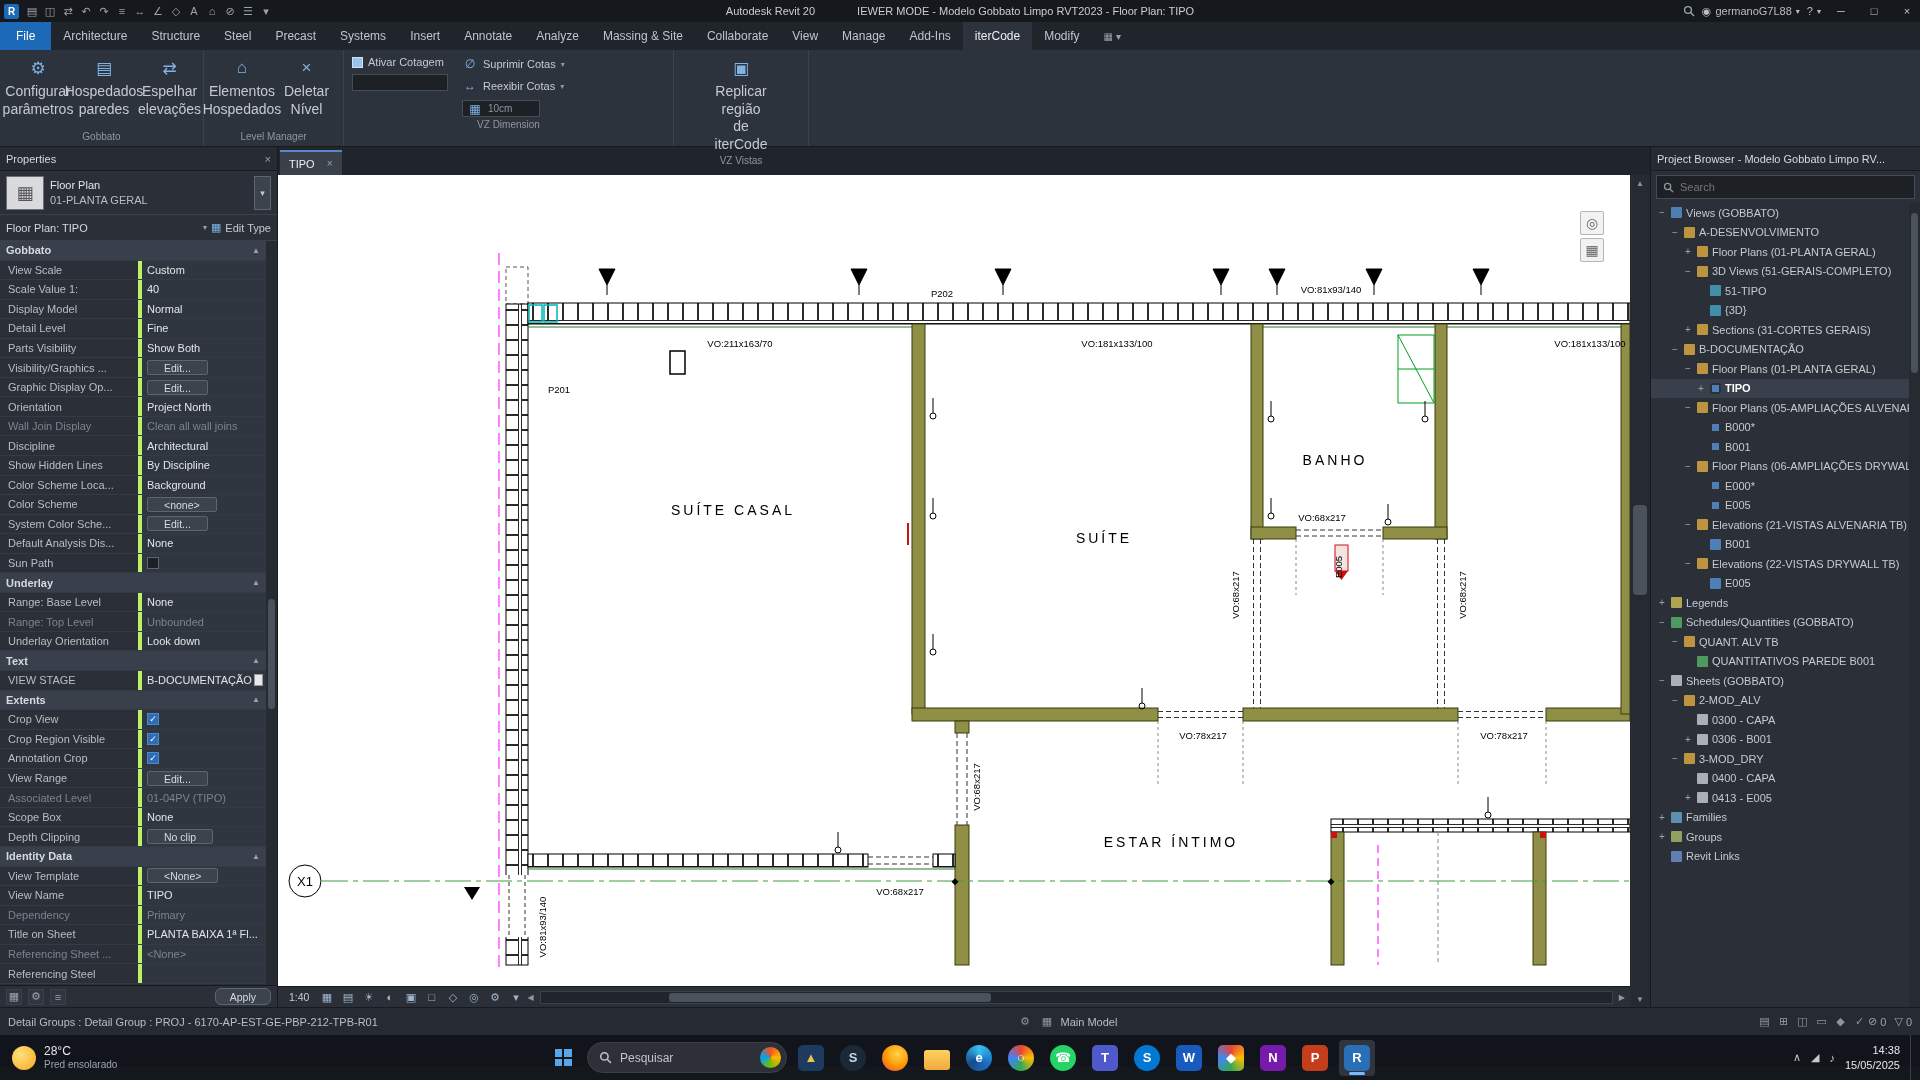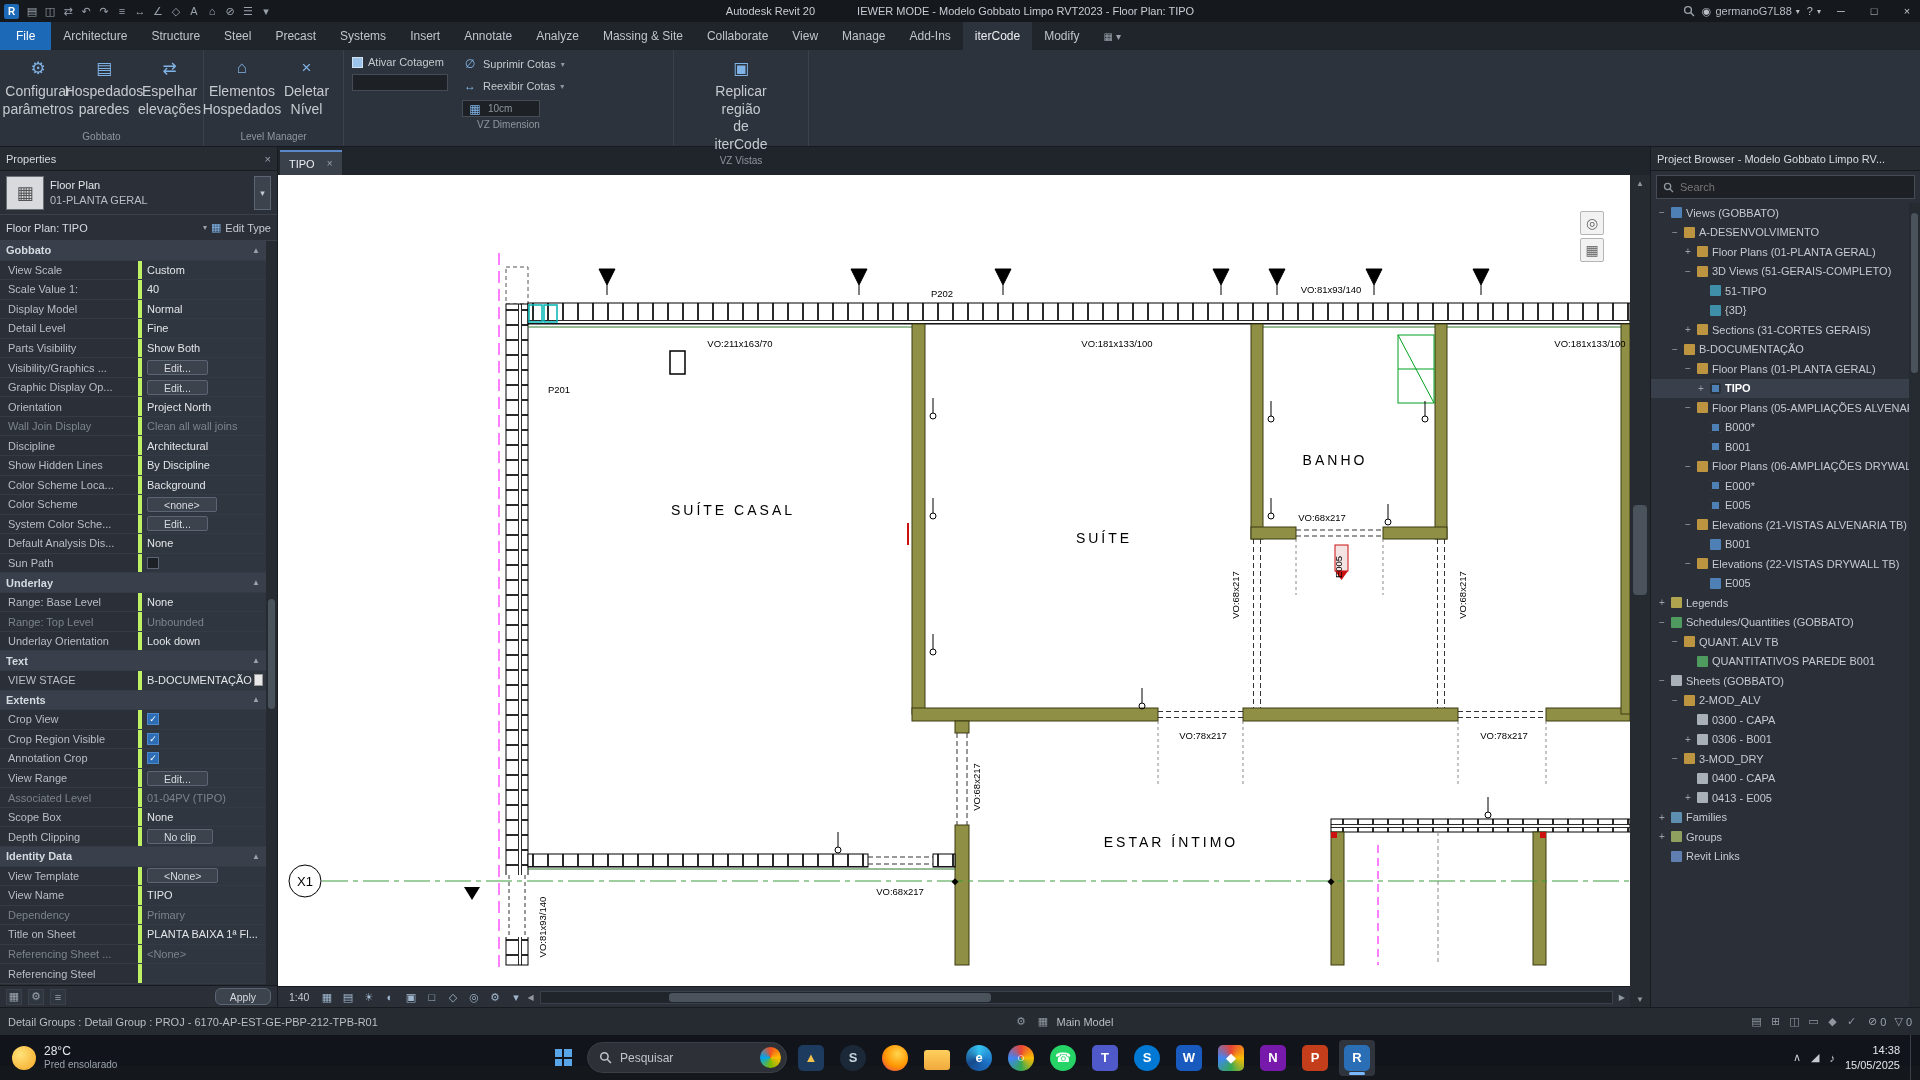--- a/index.html
+++ b/index.html
@@ -132,21 +132,21 @@
 .ti-views{background:#4e7fb5}.ti-folder{background:#bd9440}.ti-plan{background:#4e7fb5;box-shadow:inset 0 0 0 2px #2b3038, inset 0 0 0 3px #4e7fb5}
 .ti-view3d{background:#3f8fa8}.ti-section{background:#4e7fb5}.ti-schedule{background:#4f9a5f}
 .ti-sheet{background:#a9b0b8}.ti-legend{background:#b0a44e}.ti-family{background:#5f8fb0}
 .ti-group{background:#8fa05f}.ti-link{background:#5f7fb0}
 .bscroll{position:absolute;right:0;top:56px;width:11px;bottom:0;background:#262b31}
 .bscroll .th{position:absolute;left:2px;right:2px;top:10px;height:160px;background:#4a525c;border-radius:4px}
 
 
 .statusbar{position:absolute;left:0;right:0;top:1007px;height:28px;background:#262b31;
   border-top:1px solid #171a1f;display:flex;align-items:center;font-size:11px;color:#b9bec5;
-  padding:0 8px;gap:8px;z-index:15}
+  padding:0 8px;gap:0;z-index:15}
 .flex1{flex:1}
 .sbi{width:17px;height:17px;display:flex;align-items:center;justify-content:center;color:#8f969e;font-size:11px}
 .sb-main{display:flex;align-items:center;gap:5px}
 .sb-counts{display:flex;align-items:center;gap:3px;color:#9aa2ac}
 
 
 .taskbar{position:absolute;left:0;right:0;top:1035px;height:31px;background:#11151b;z-index:40}
 .weather{position:absolute;left:0;top:0;height:45px;display:flex;align-items:center;gap:8px;padding:0 12px}
 .sun{width:24px;height:24px;border-radius:50%;background:radial-gradient(circle at 35% 35%,#ffe27a,#f5a623)}
 .wtxt{line-height:1.2}

